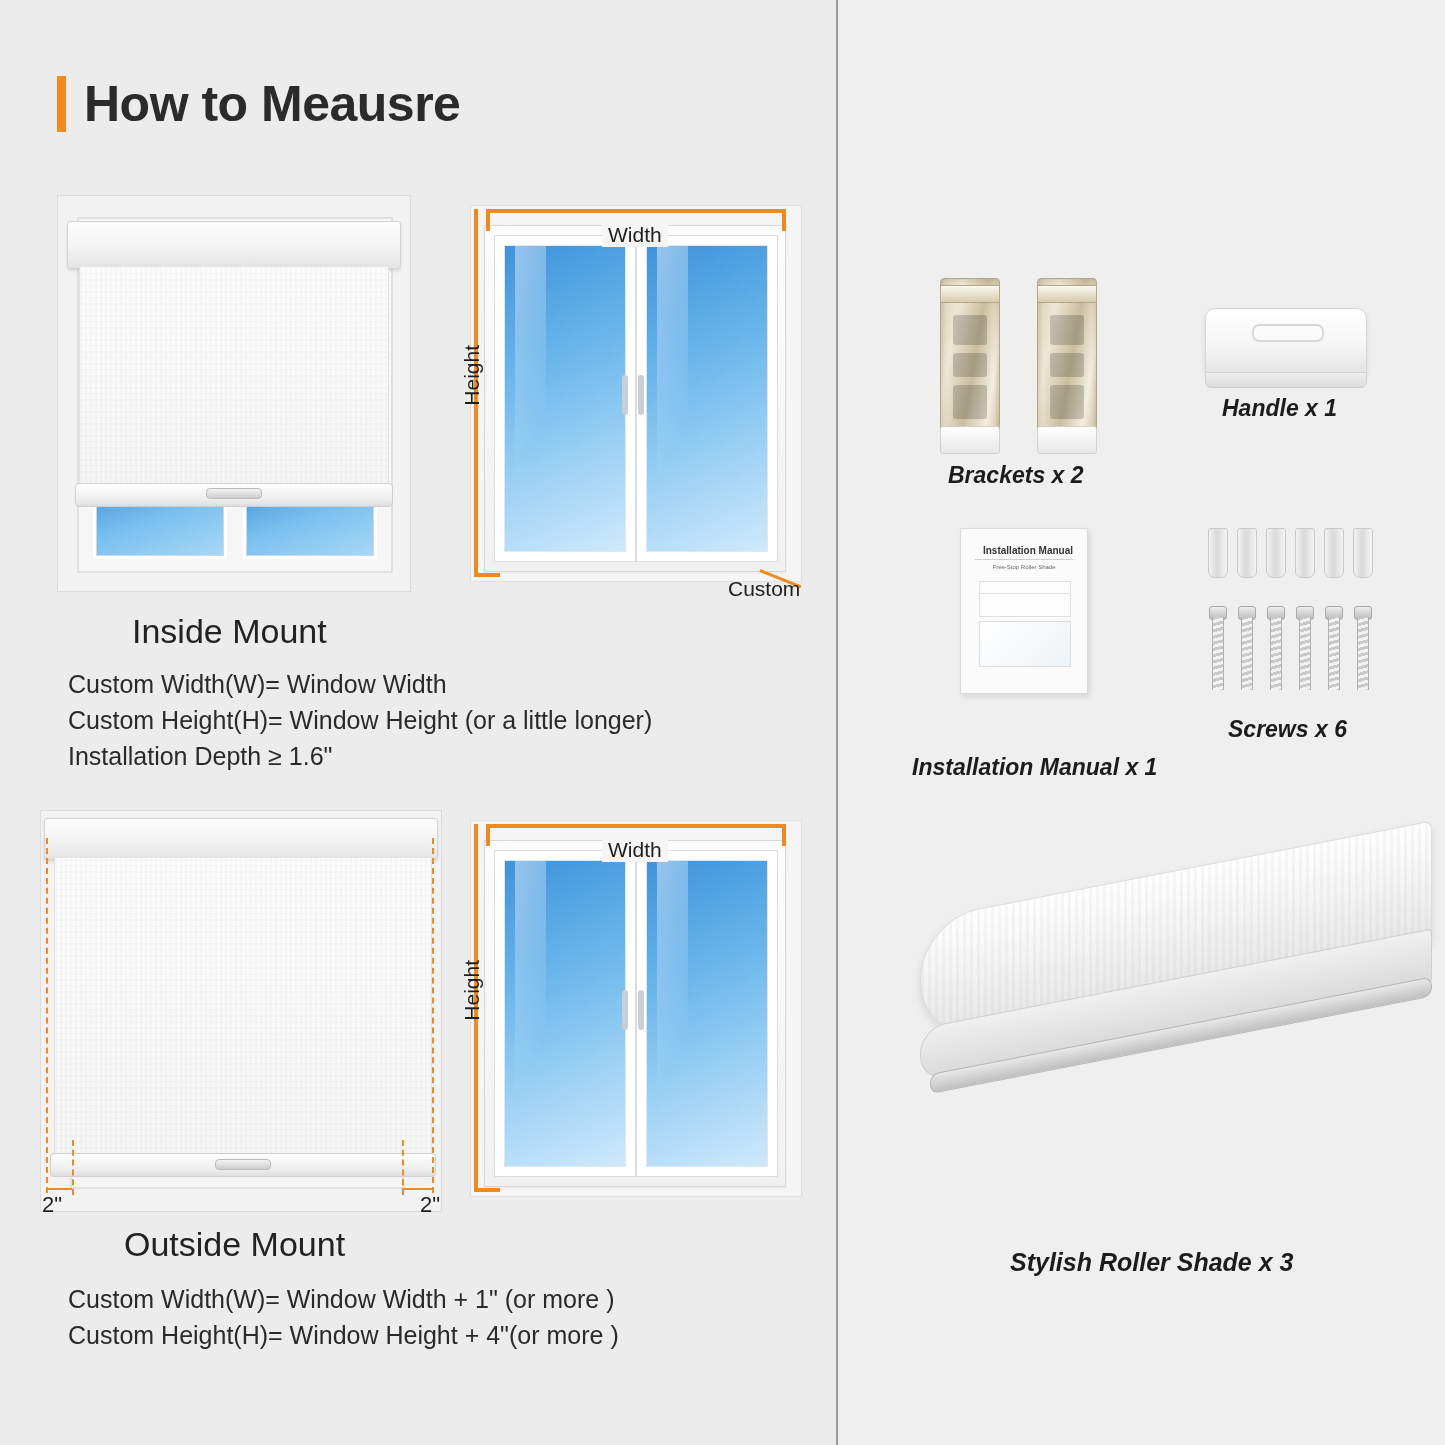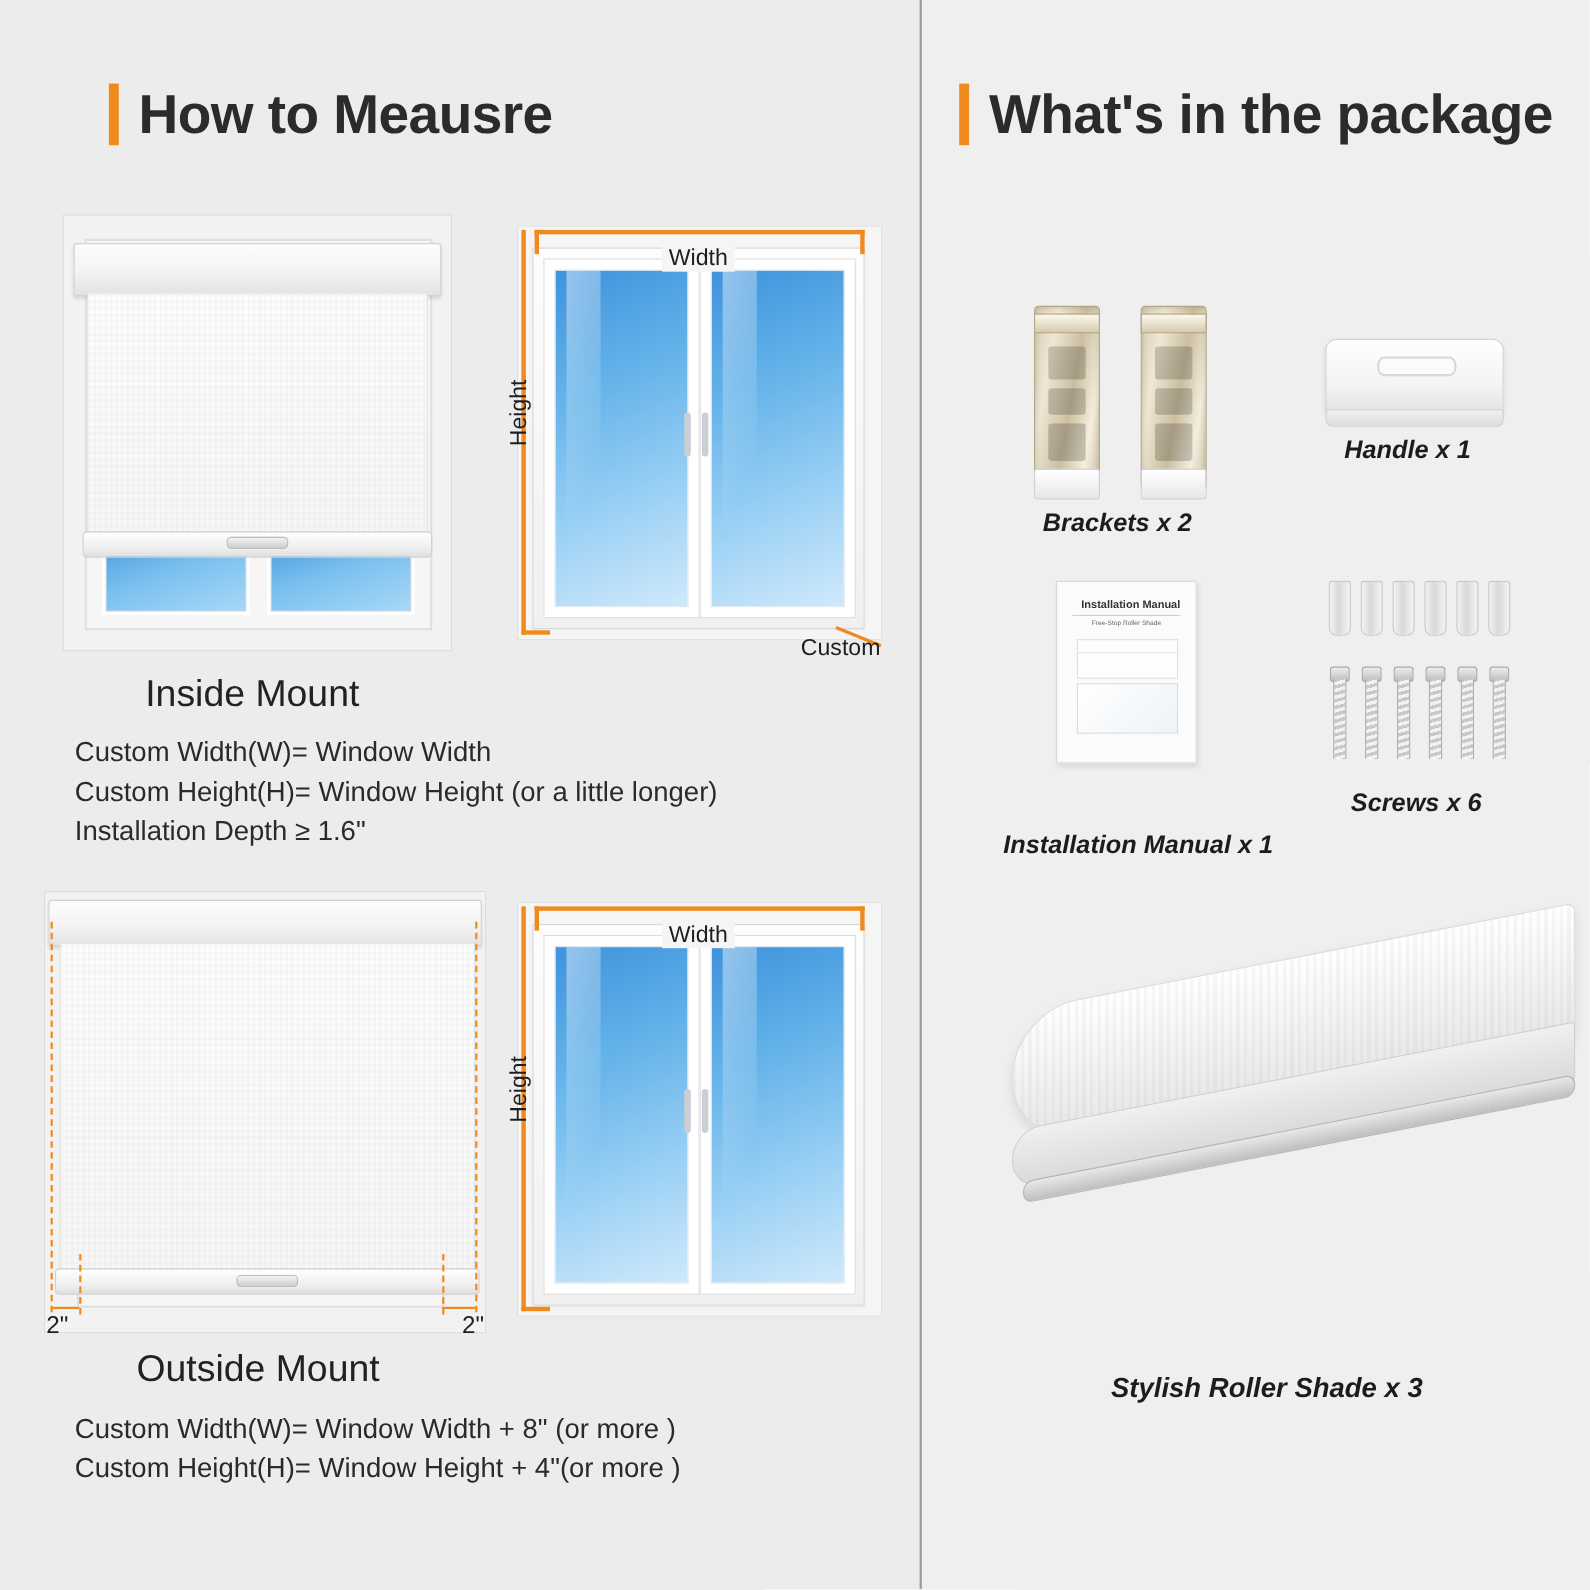--- a/index.html
+++ b/index.html
@@ -44,21 +44,21 @@
     background: #f08a1c;
     margin-right: 18px;
   }
   .heading .text {
     font-size: 50px;
     font-weight: bold;
     color: #2b2b2b;
     white-space: nowrap;
     letter-spacing: -0.5px;
   }
-  #heading-left { left: 57px; top: 75px; margin-left: 42px; }
+  #heading-left { left: 57px; top: 75px; }
   #heading-right { left: 872px; top: 75px; }
 
   
   .shade-illus {
     position: absolute;
   }
   .shade-wall {
     position: absolute;
     background: #f2f2f2;
     border: 1px solid #dcdcdc;
@@ -413,27 +413,23 @@
     <div class="dim-line" style="left:322px; top:14px; width:4px; height:22px;"></div>
     <div class="dim-label" style="left:142px; top:28px; background:#f5f5f5; padding:0 6px;">Width</div>
 
     <div class="dim-line" style="left:14px; top:14px; width:4px; height:368px;"></div>
     <div class="dim-line" style="left:14px; top:378px; width:26px; height:4px;"></div>
     <div class="dim-label vertical" style="left:0px; top:150px;">Height</div>
   </div>
 
   <div class="mount-title" style="left:124px; top:1225px;">Outside Mount</div>
 
-  <div class="spec-line" style="left:68px; top:1285px;">Custom Width(W)= Window Width + 8" (or more )</div>
+  <div class="spec-line" style="left:68px; top:1285px;">Custom Width(W)= Window Width + 1" (or more )</div>
   <div class="spec-line" style="left:68px; top:1321px;">Custom Height(H)= Window Height + 4"(or more )</div>
 
-  <div class="heading" id="heading-right">
-    <span class="bar"></span>
-    <span class="text">What's in the package</span>
-  </div>
 
   <div style="position:absolute; left:940px; top:278px; width:175px; height:170px;">
     <div class="bracket" style="left:0; top:0;">
       <div class="clip" style="top:6px;"></div>
       <div class="slot" style="top:36px; height:30px;"></div>
       <div class="slot" style="top:74px; height:24px;"></div>
       <div class="slot" style="top:106px; height:34px;"></div>
     </div>
     <div class="bracket" style="left:97px; top:0;">
       <div class="clip" style="top:6px;"></div>

